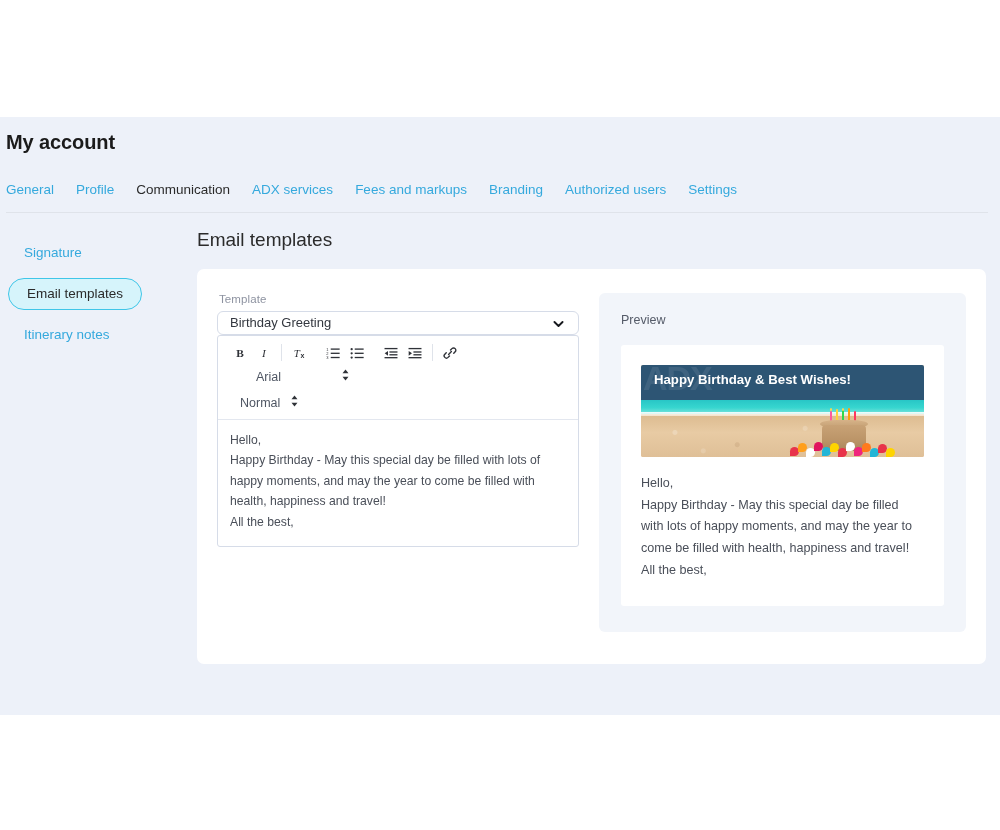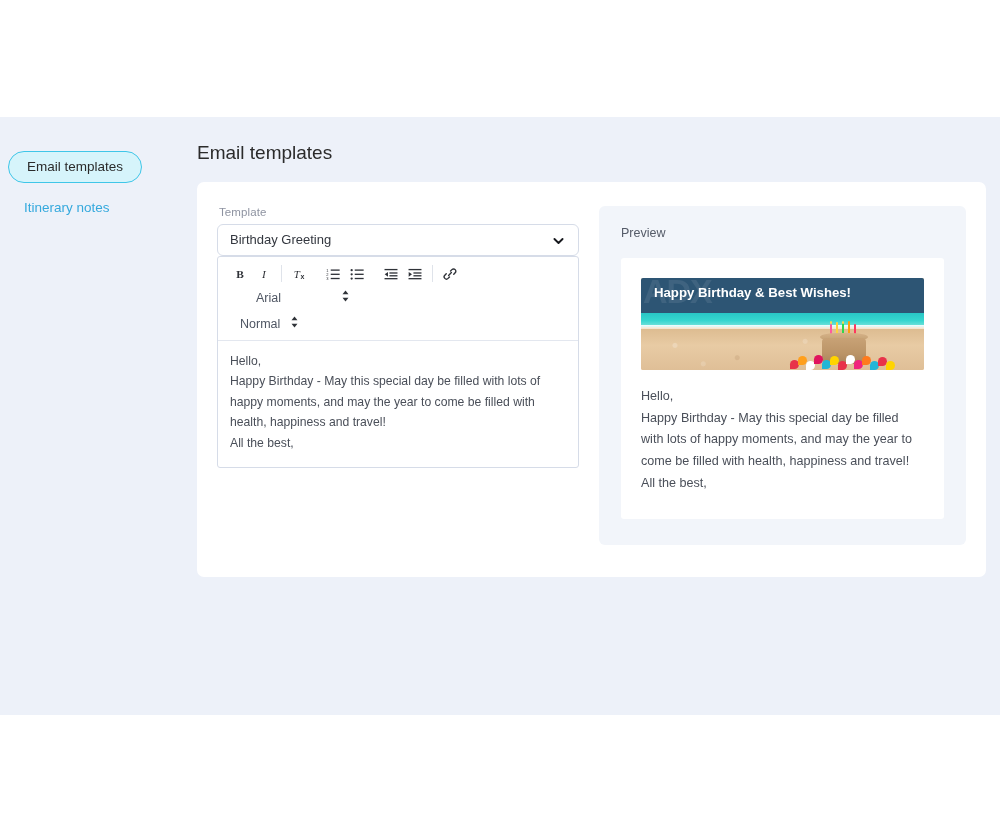--- a/index.html
+++ b/index.html
@@ -124,21 +124,21 @@
     font-size: 11.5px;
     color: #8e93a1;
     margin: 0 0 6px 2px;
     letter-spacing: 0.1px;
   }
 
   
   .select-box {
     position: relative;
     width: 100%;
-    height: 32px;
+    height: 24px;
     border: 1px solid #d6dce8;
     border-radius: 6px;
     background: #fff;
     box-sizing: border-box;
     display: flex;
     align-items: center;
     padding: 0 12px;
     cursor: pointer;
   }
   .select-value {
@@ -361,25 +361,40 @@
     font-size: 12.6px;
     line-height: 1.73;
     color: #4a4f59;
   }
 </style>
 </head>
 <body>
 
 <div class="app">
 
-
+  <h1 class="page-title">My account</h1>
+
+  <div class="tabbar">
+    <div class="tab">General</div>
+    <div class="tab">Profile</div>
+    <div class="tab active">Communication</div>
+    <div class="tab">ADX services</div>
+    <div class="tab">Fees and markups</div>
+    <div class="tab">Branding</div>
+    <div class="tab">Authorized users</div>
+    <div class="tab">Settings</div>
+    <div class="tabbar-rule"></div>
+  </div>
 
   <div class="body-wrap">
 
     <div class="sidebar">
+      <div style="display:block;">
+        <div class="side-item">Signature</div>
+      </div>
       <div style="display:block;">
         <div class="side-item active">Email templates</div>
       </div>
       <div style="display:block;">
         <div class="side-item">Itinerary notes</div>
       </div>
     </div>
 
     <div class="main">
       <h2 class="section-title">Email templates</h2>

